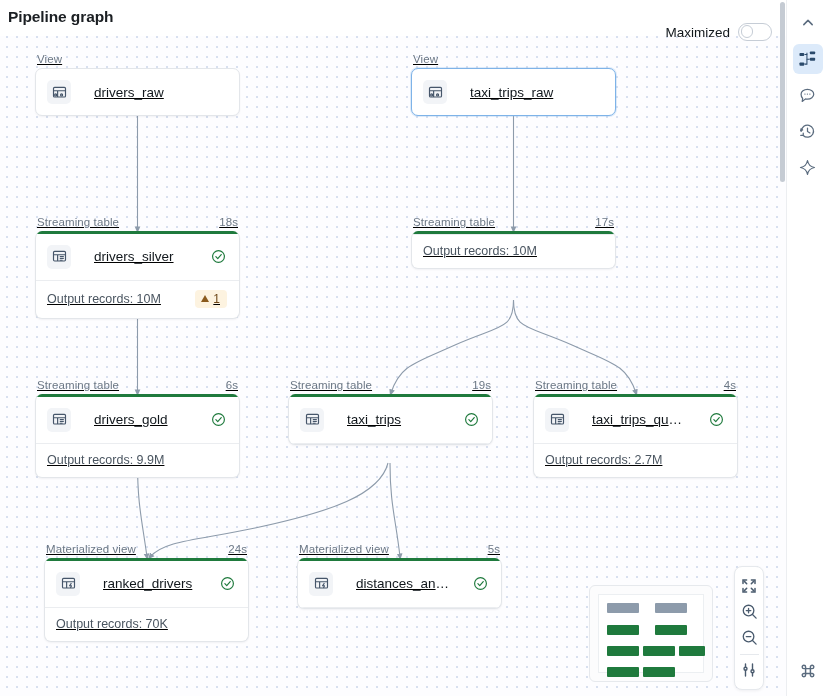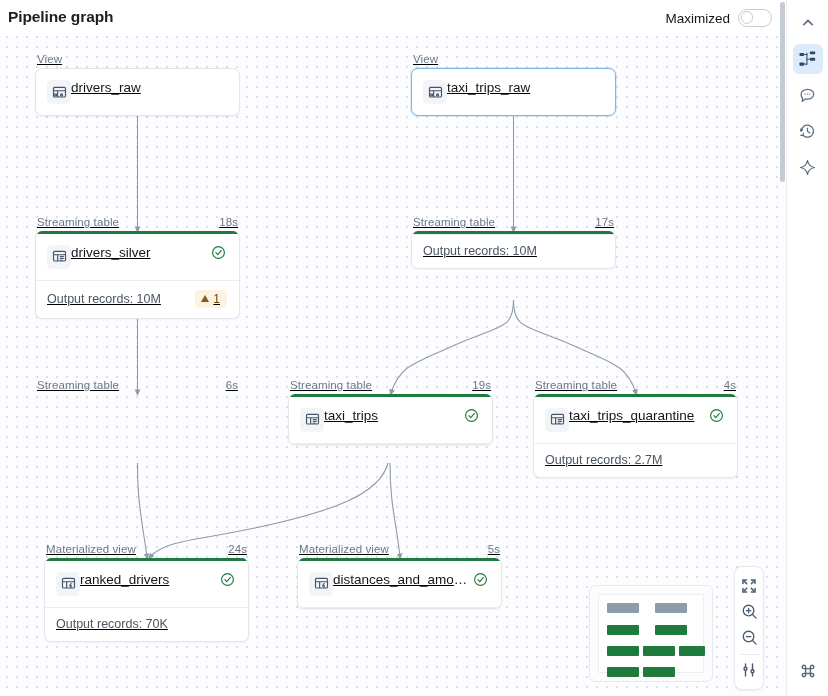--- a/index.html
+++ b/index.html
@@ -24,21 +24,21 @@
   #header {
     position: absolute; left: 0; top: 0; width: 786px; height: 36px;
     background: #ffffff; z-index: 40;
     display: flex; align-items: center;
   }
   #header-title {
     position:absolute; left: 8px; top: 8px;
     font-size: 15.5px; font-weight: bold; color: #1b1f23; letter-spacing: -0.1px;
   }
   #maximized-wrap {
-    position: absolute; right: 14px; top: 9px;
+    position: absolute; right: 14px; top: 23px;
     display:flex; align-items:center; gap: 8px;
   }
   #maximized-label { font-size: 13.5px; color: #11171c; }
   .toggle {
     width: 34px; height: 18px; border-radius: 9px;
     background: #ffffff; border: 1.6px solid #c6cdd6;
     position: relative; cursor: pointer;
   }
   .toggle .knob {
     position:absolute; left: 1.5px; top: 1.3px;
@@ -63,21 +63,21 @@
     box-shadow: 0 1px 2px rgba(16,24,40,0.05);
     overflow: hidden;
   }
   .card.table-node { border-top: none; }
   .card.table-node::before {
     content:""; display:block; height: 2.5px; background: #1f7a3d;
   }
   .card.selected { border: 1.6px solid #7eb3e8; box-shadow: 0 0 0 1px rgba(126,179,232,0.25); }
 
   .card-row {
-    display:flex; align-items:flex-start; gap: 0;
+    display:flex; align-items:center; gap: 23px;
     padding: 11px 12px 11px 11px;
   }
   .node-icon {
     width: 24px; height: 24px; border-radius: 5px; background:#f2f4f7;
     display:flex; align-items:center; justify-content:center; flex: 0 0 24px;
   }
   .node-title {
     font-size: 13.5px; color: #11171c; flex: 1 1 auto;
     white-space: nowrap; overflow: hidden; text-overflow: ellipsis;
   }
@@ -265,20 +265,42 @@
             <div class="card-divider"></div>
             <div class="card-foot">
               <span>Output records: 10M</span>
             </div>
           </div>
         </div>
         <div class="node-group" style="left: 35px; top: 379px; width: 205px;">
           <div class="node-meta">
             <span>Streaming table</span>
             <span class="dur">6s</span>
+          </div>
+          <div class="card table-node">
+            <div class="card-row">
+              <span class="node-icon">
+                <svg width="15" height="15" viewBox="0 0 16 16" fill="none" stroke="#46566a" stroke-width="1.25" stroke-linejoin="round">
+                  <rect x="1.6" y="2.6" width="12.8" height="10.2" rx="1.2"></rect>
+                  <path d="M1.6 6.1h12.8M6 6.1v6.7"></path>
+                  <path d="M8.3 8.2h4.3M8.3 10.1h4.3M8.3 12h3"></path>
+                </svg>
+              </span>
+              <span class="node-title">drivers_gold</span>
+              <span class="status-ok">
+                <svg width="15" height="15" viewBox="0 0 16 16" fill="none" stroke="#1f7a3d" stroke-width="1.25" stroke-linecap="round" stroke-linejoin="round">
+                  <circle cx="8" cy="8" r="6.3"></circle>
+                  <path d="M5.2 8.2 L7.2 10.2 L10.9 5.9"></path>
+                </svg>
+              </span>
+            </div>
+            <div class="card-divider"></div>
+            <div class="card-foot">
+              <span>Output records: 9.9M</span>
+            </div>
           </div>
         </div>
         <div class="node-group" style="left: 288px; top: 379px; width: 205px;">
           <div class="node-meta">
             <span>Streaming table</span>
             <span class="dur">19s</span>
           </div>
           <div class="card table-node">
             <div class="card-row">
               <span class="node-icon">

